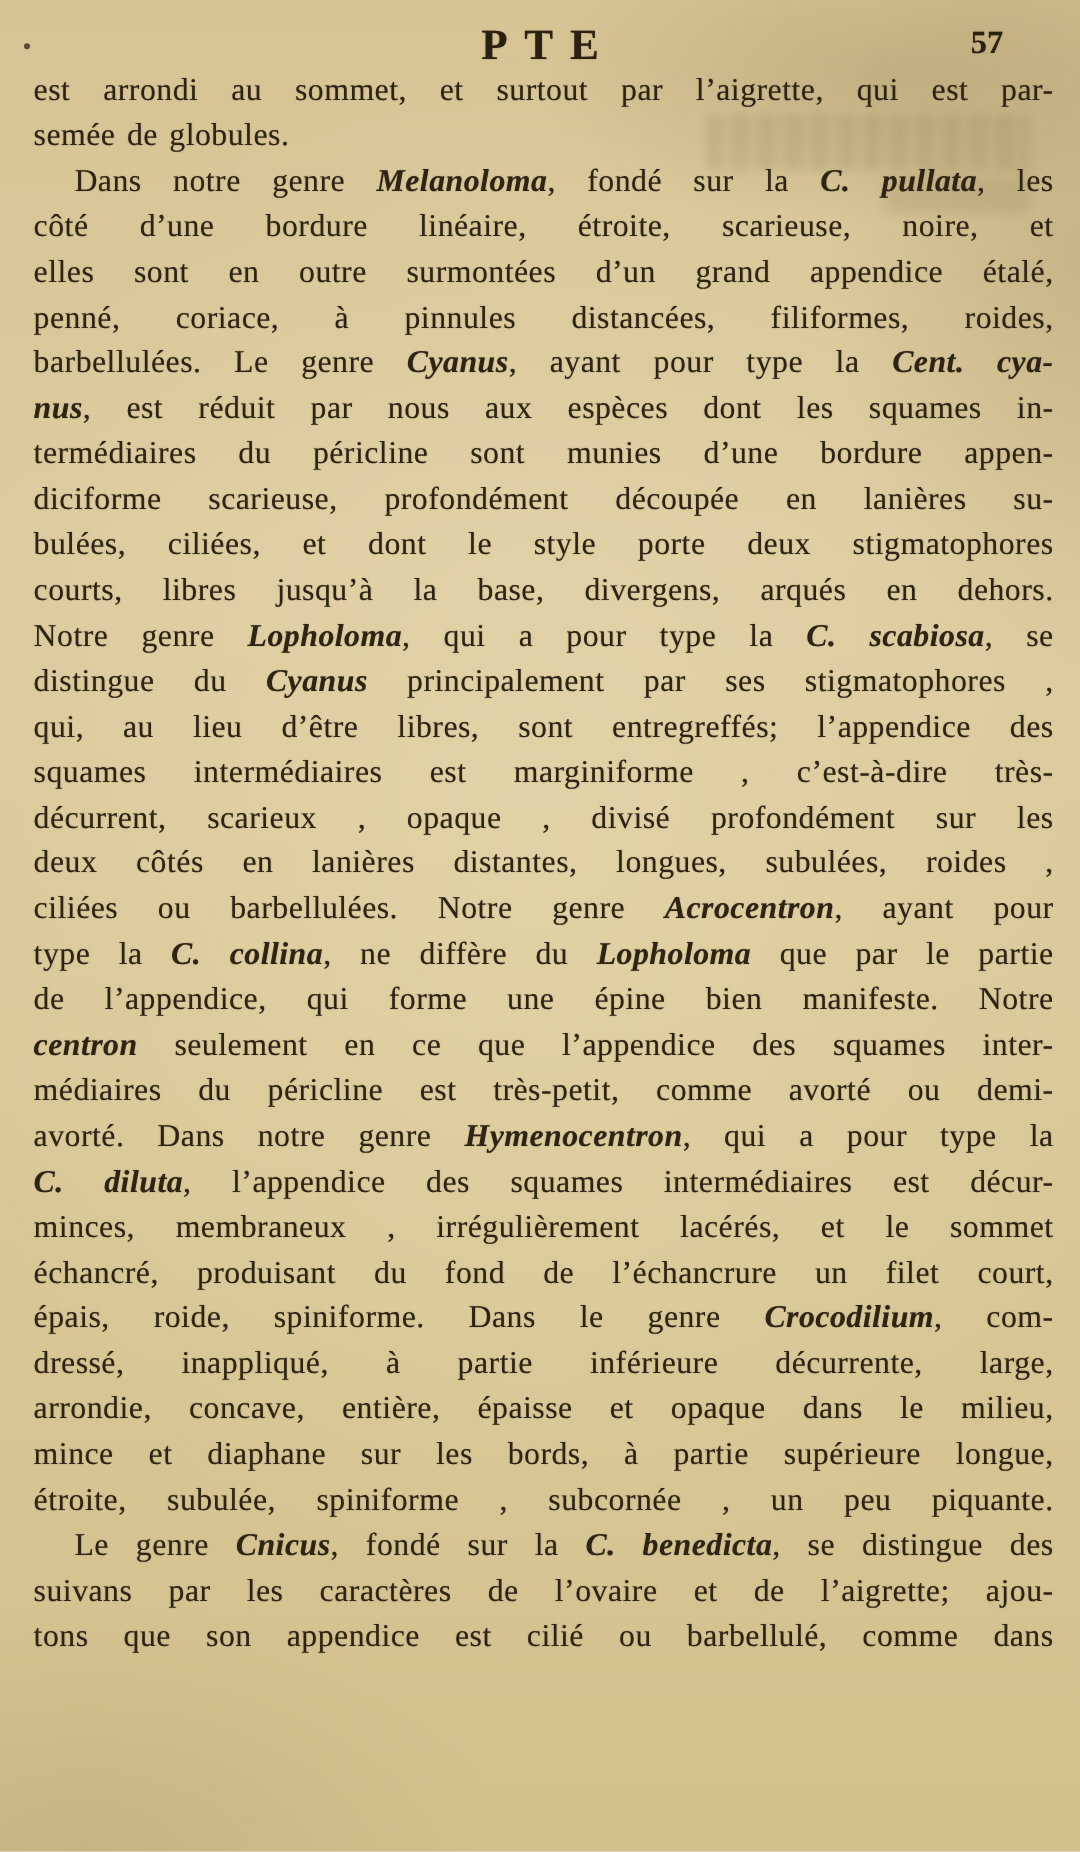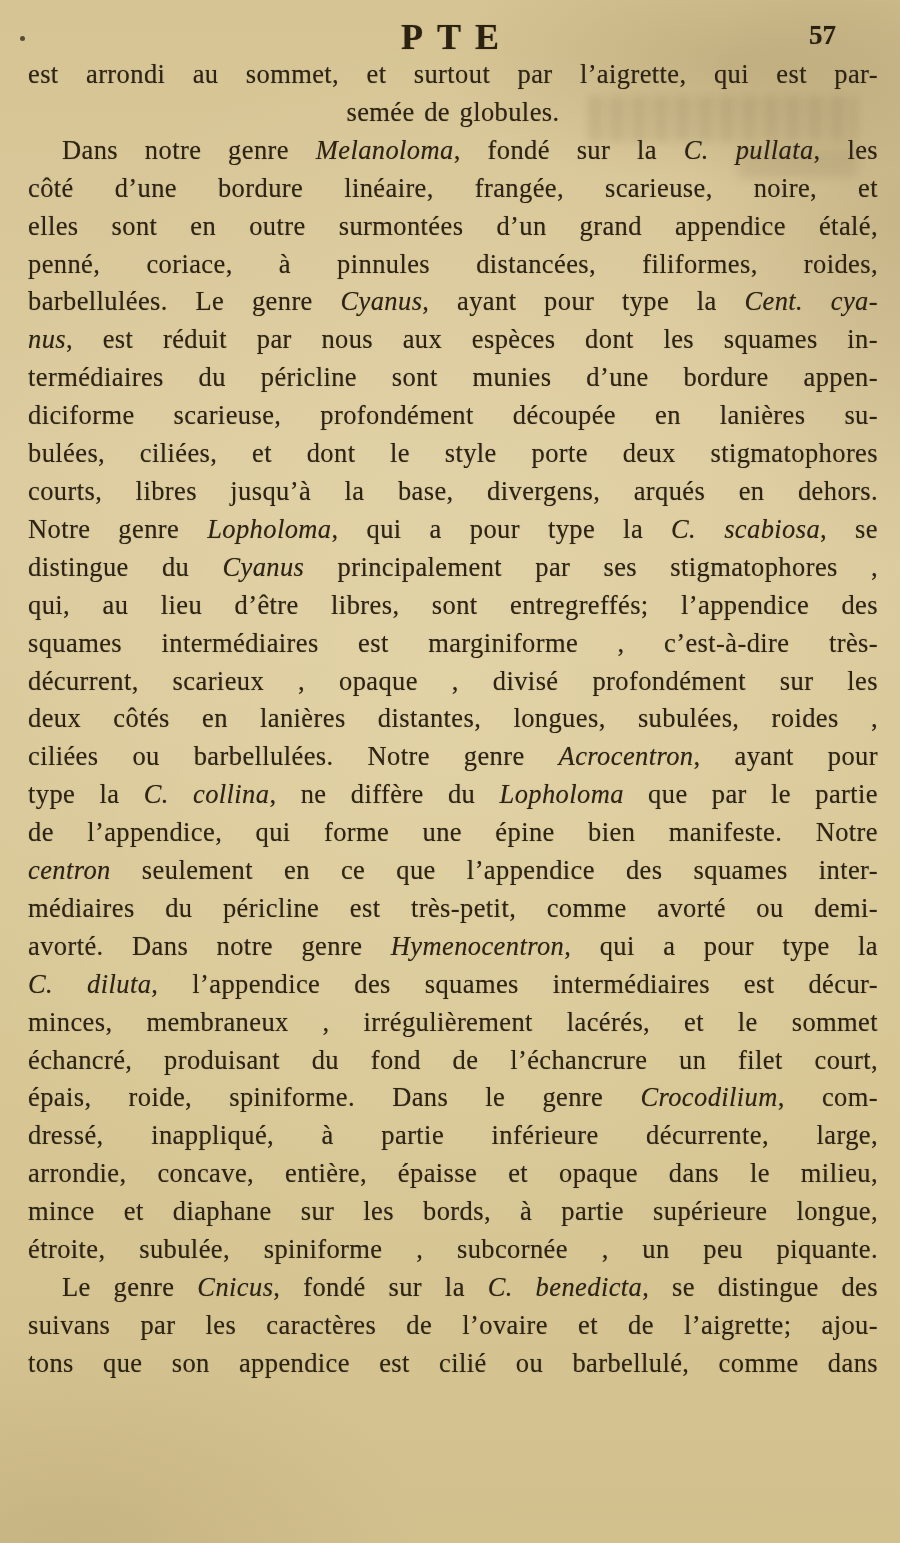--- a/index.html
+++ b/index.html
@@ -60,50 +60,49 @@
     position:absolute;left:28px;top:56px;width:850px;
   }
   .line{
     font-size:26.5px;
     line-height:37.9px;
     white-space:nowrap;
     letter-spacing:.4px;
     word-spacing:2.5px;
     color:#2e2414;
     text-shadow:0 0 1px rgba(46,36,20,.45);
-    text-align:center;
   }
   .line.just{
     white-space:normal;
     text-align:justify;
     text-align-last:justify;
   }
   .line.indent span:first-child{padding-left:34px;}
-  .line .it{font-style:italic;}
+  .line .it{font-style:italic;font-weight:bold;}
 </style>
 </head>
 <body>
 
 <div class="page">
 
   <div class="margin-dot"></div>
 
   <div class="header">
     <div class="running-title">PTE</div>
     <div class="page-number">57</div>
   </div>
 
   <div class="show-through"></div>
   <div class="show-through-2"></div>
 
   <div class="text-block">
       <div class="line just"><span>est arrondi au sommet, et surtout par l’aigrette, qui est par-</span></div>
       <div class="line"><span>semée de globules.</span></div>
       <div class="line just indent"><span>Dans notre genre </span><span class="it">Melanoloma</span><span>, fondé sur la </span><span class="it">C. pullata</span><span>, les</span></div>
-      <div class="line just"><span>côté d’une bordure linéaire, frangée, scarieuse, noire, et</span></div>
+      <div class="line just"><span>côté d’une bordure linéaire, étroite, scarieuse, noire, et</span></div>
       <div class="line just"><span>elles sont en outre surmontées d’un grand appendice étalé,</span></div>
       <div class="line just"><span>penné, coriace, à pinnules distancées, filiformes, roides,</span></div>
       <div class="line just"><span>barbellulées. Le genre </span><span class="it">Cyanus</span><span>, ayant pour type la </span><span class="it">Cent. cya-</span></div>
       <div class="line just"><span class="it">nus</span><span>, est réduit par nous aux espèces dont les squames in-</span></div>
       <div class="line just"><span>termédiaires du péricline sont munies d’une bordure appen-</span></div>
       <div class="line just"><span>diciforme scarieuse, profondément découpée en lanières su-</span></div>
       <div class="line just"><span>bulées, ciliées, et dont le style porte deux stigmatophores</span></div>
       <div class="line just"><span>courts, libres jusqu’à la base, divergens, arqués en dehors.</span></div>
       <div class="line just"><span>Notre genre </span><span class="it">Lopholoma</span><span>, qui a pour type la </span><span class="it">C. scabiosa</span><span>, se</span></div>
       <div class="line just"><span>distingue du </span><span class="it">Cyanus</span><span> principalement par ses stigmatophores ,</span></div>

